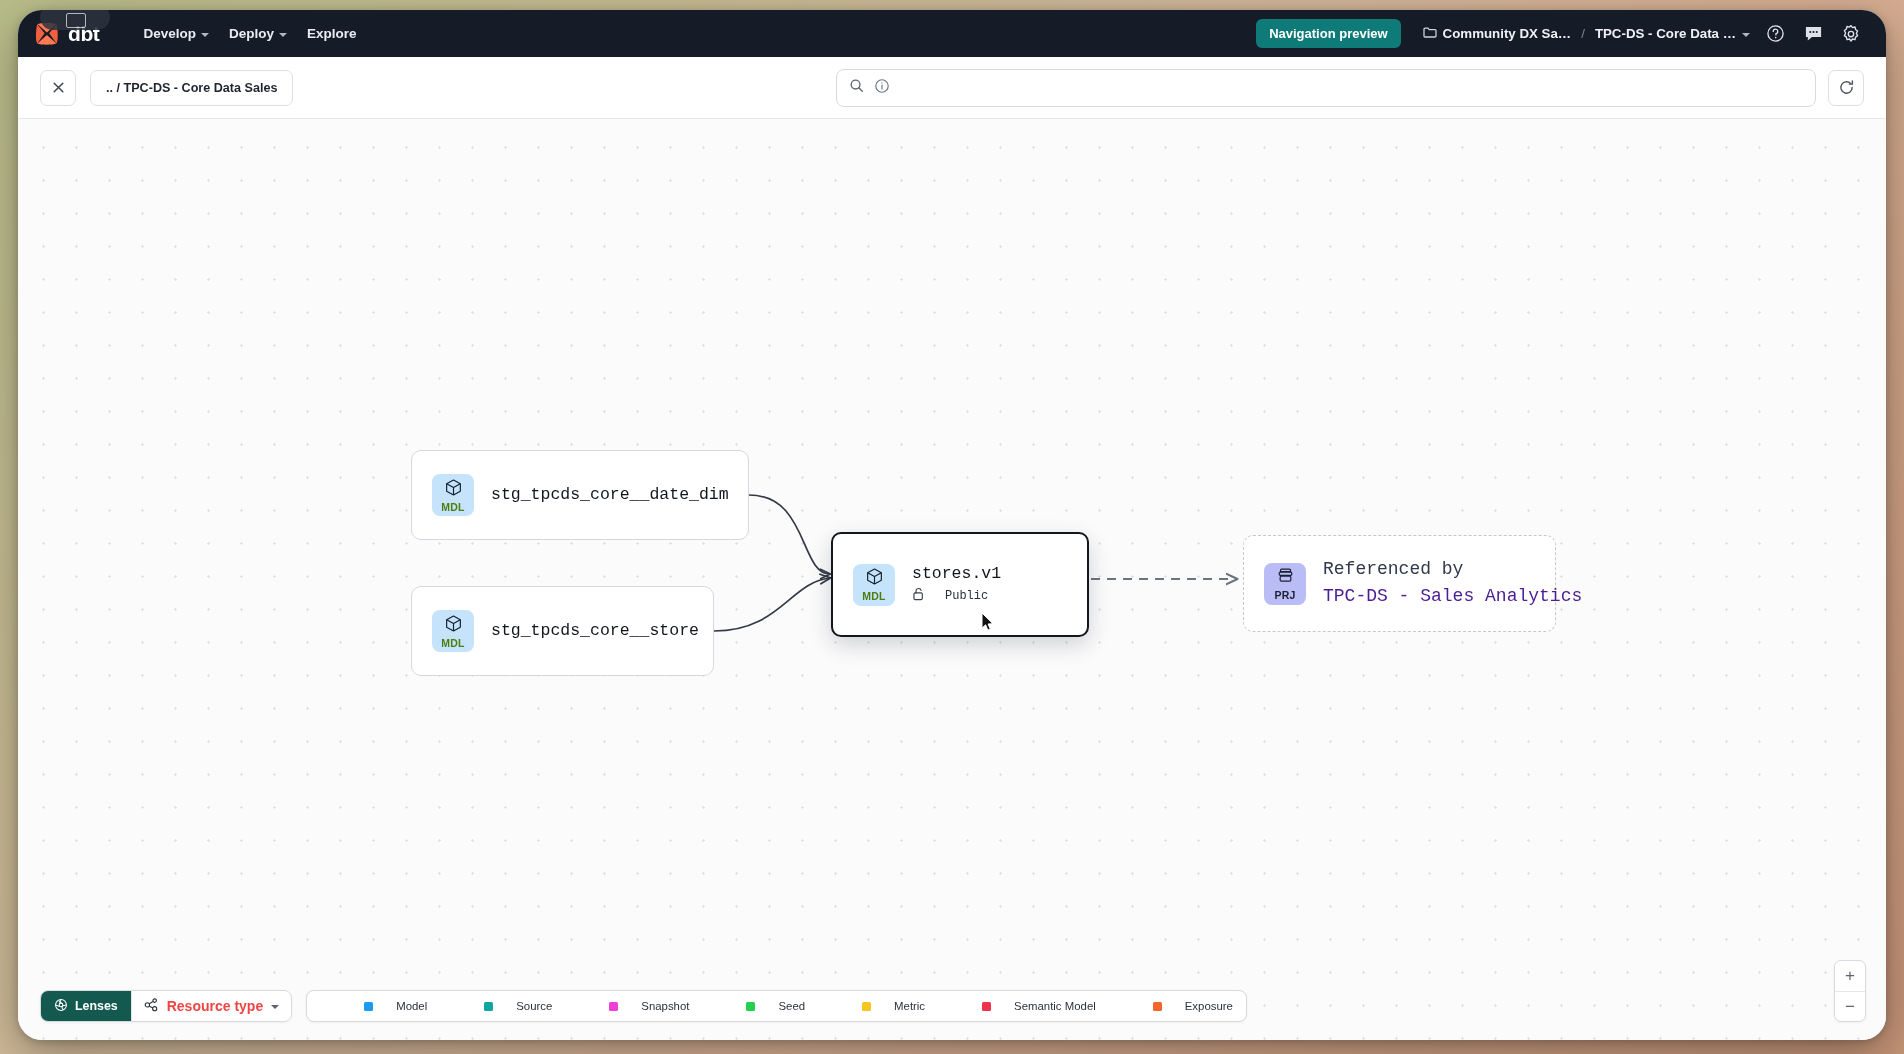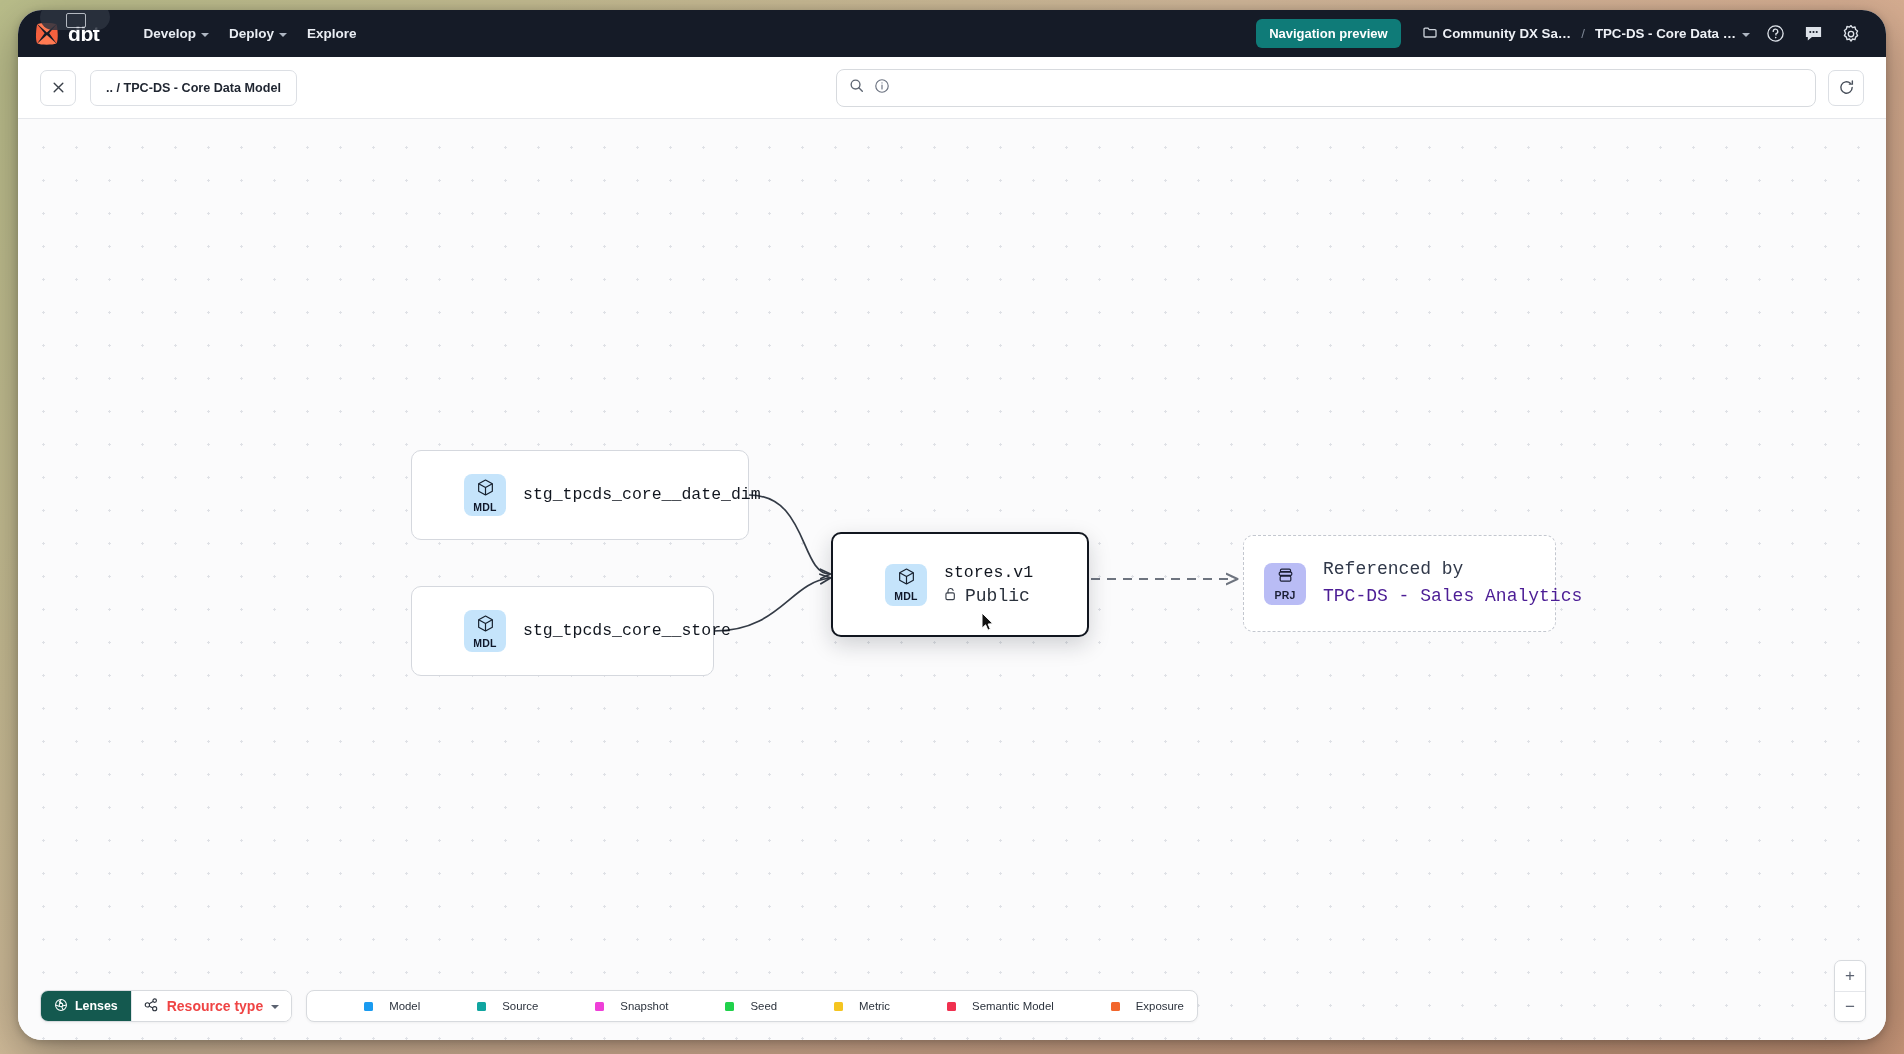--- a/index.html
+++ b/index.html
@@ -232,38 +232,38 @@
   }
 
   .res-badge {
     width: 42px; height: 42px;
     border-radius: 8px;
     display: flex; flex-direction: column;
     align-items: center; justify-content: center;
     gap: 1px;
     flex: 0 0 auto;
   }
-  .res-badge.mdl { background: #c5e4fb; color: #0f172a; margin-left: 32px; }
+  .res-badge.mdl { background: #c5e4fb; color: #4d7c0f; }
   .res-badge.prj { background: #b9bcf5; color: #1b1f34; }
   .res-badge .badge-label {
     font-size: 10.5px;
     font-weight: 700;
     letter-spacing: .2px;
     line-height: 1;
   }
   .node-body { display: flex; flex-direction: column; gap: 4px; min-width: 0; font-family: Liberation Mono, monospace; }
   .node-title {
     font-size: 16.5px;
     color: #11161f;
     white-space: nowrap;
     line-height: 1.2;
   }
   .node-sub {
-    display: flex; align-items: center; gap: 8px;
-    font-size: 18px;
+    display: flex; align-items: center; gap: 20px;
+    font-size: 12px;
     color: #2a313c;
     white-space: nowrap;
   }
   .node-kicker {
     font-size: 18px;
     color: #31394a;
     line-height: 1.2;
     white-space: nowrap;
   }
   .node-strong {
@@ -314,21 +314,21 @@
 
   #legend {
     display: flex; align-items: center; gap: 13px;
     background: #fff;
     border: 1px solid #d7dade;
     border-radius: 8px;
     height: 32px;
     padding: 0 13px;
     box-shadow: 0 1px 3px rgba(0,0,0,.05);
   }
-  .legend-item { display: flex; align-items: center; gap: 16px; padding-left: 44px; }
+  .legend-item { display: flex; align-items: center; gap: 23px; padding-left: 44px; }
   .legend-swatch { width: 9px; height: 9px; border-radius: 1.5px; }
   .legend-label { font-size: 11.4px; color: #2b323c; white-space: nowrap; }
 
   #zoomctl {
     position: absolute;
     right: 20px;
     bottom: 18px;
     width: 32px;
     border: 1px solid #d7dade;
     border-radius: 7px;
@@ -437,21 +437,21 @@
   </div>
 
   <div id="toolbar">
 
     <div class="sq-btn">
       <svg width="15" height="15" viewBox="0 0 16 16" stroke="#3a4049" stroke-width="1.5" stroke-linecap="round">
         <path d="M3.4 3.4 12.6 12.6M12.6 3.4 3.4 12.6"></path>
       </svg>
     </div>
 
-    <div class="crumb-chip">.. / TPC-DS - Core Data Model</div>
+    <div class="crumb-chip">.. / TPC-DS - Core Data Sales</div>
 
     <div id="search-area">
       <div id="search-box">
         <span>
           <svg width="15" height="15" viewBox="0 0 16 16" fill="none" stroke="#5f6773" stroke-width="1.45">
             <circle cx="7" cy="7" r="4.7"></circle>
             <path d="M10.5 10.5 14.2 14.2" stroke-linecap="round"></path>
           </svg>
         </span>
         <span>

